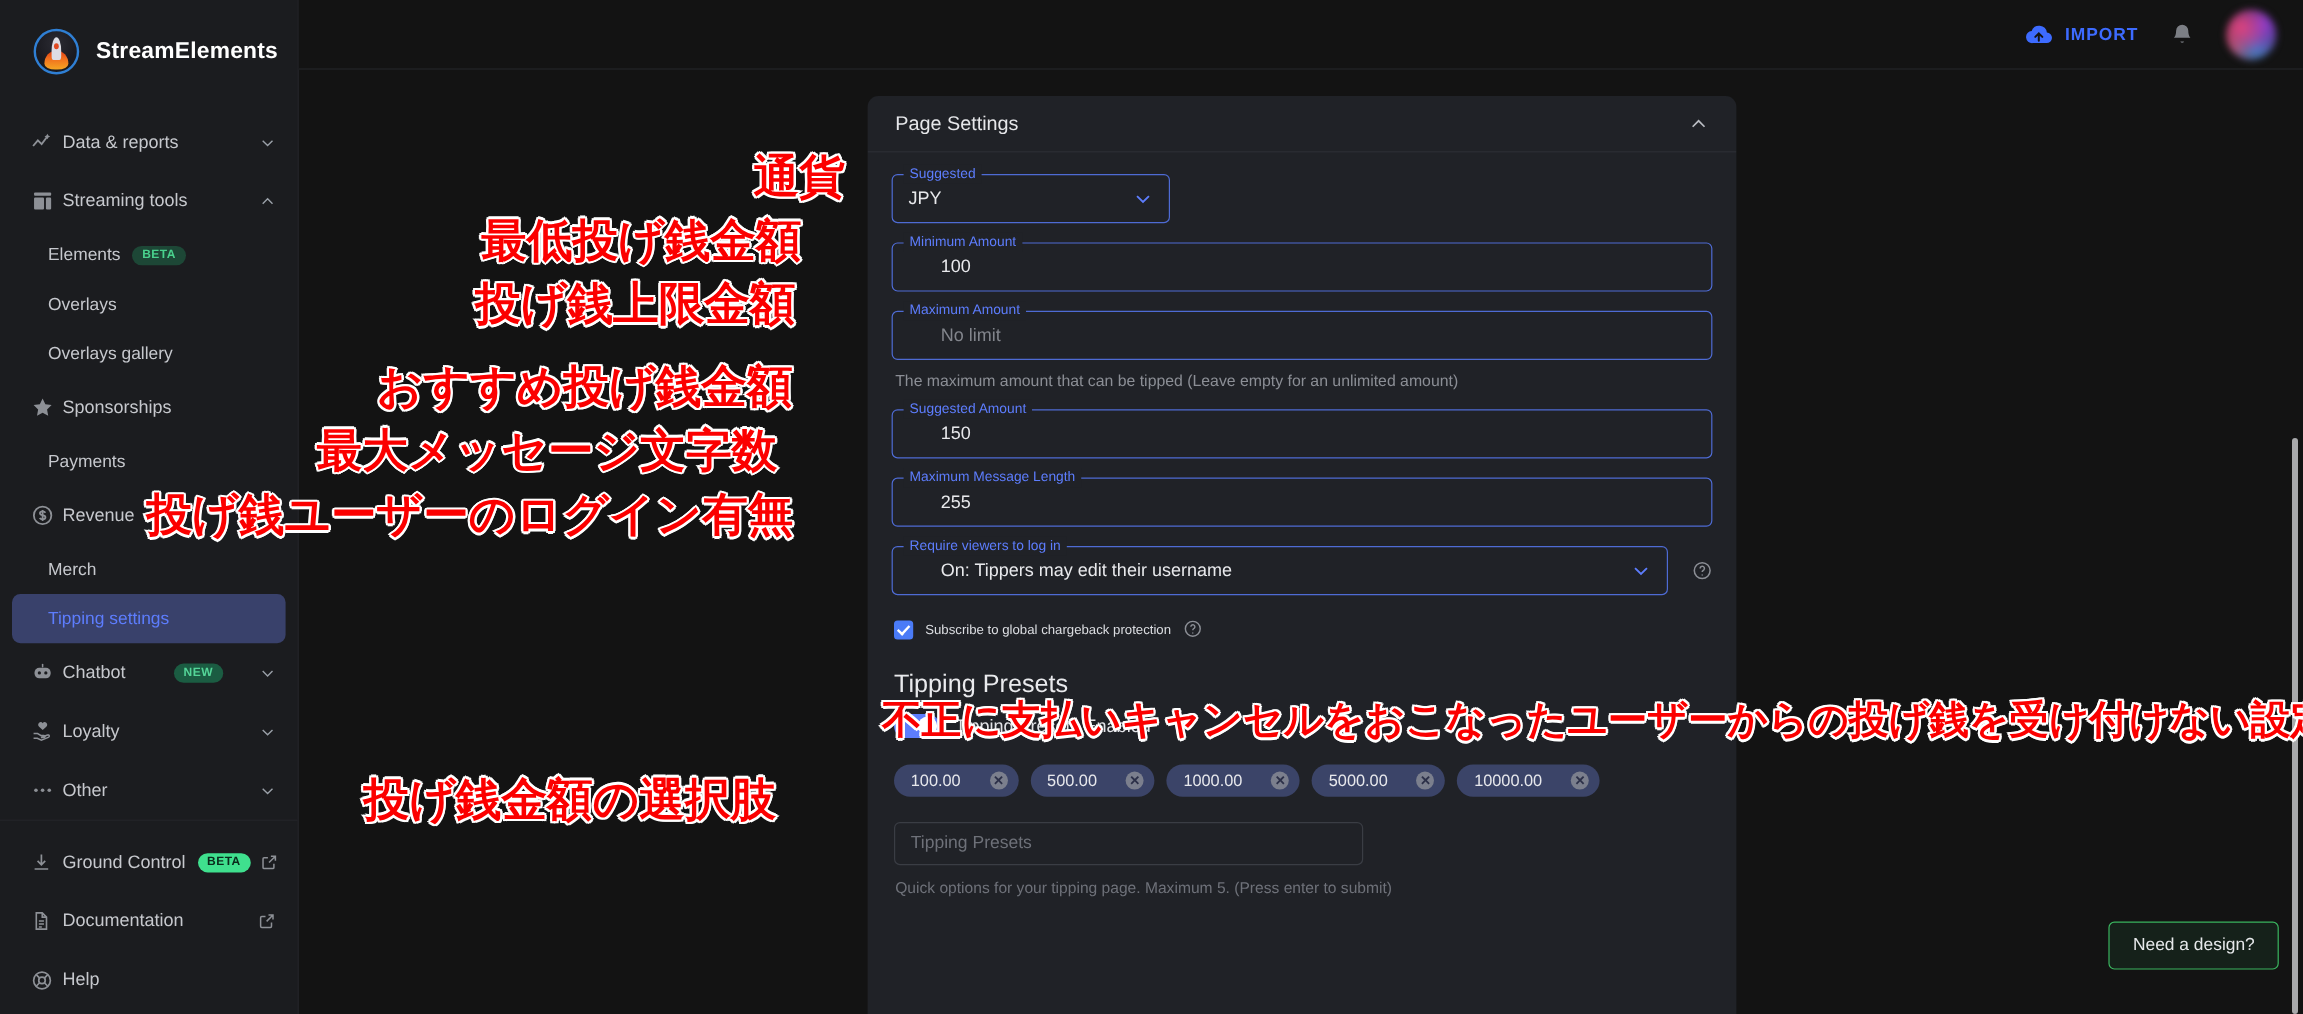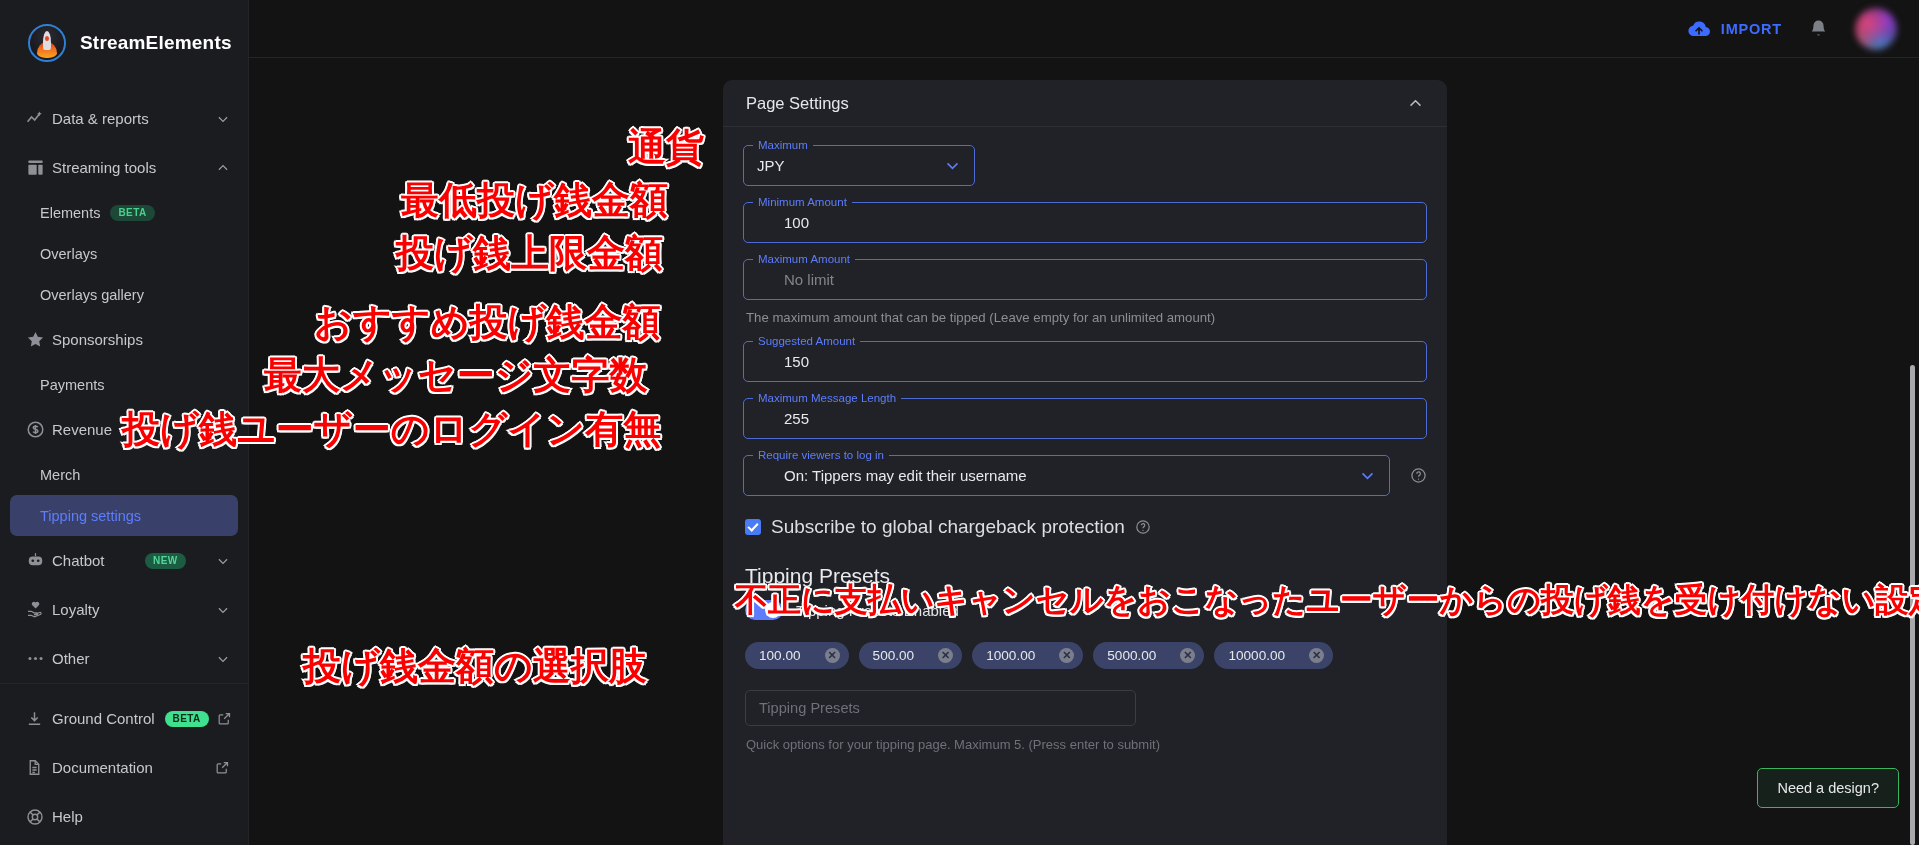--- a/index.html
+++ b/index.html
@@ -134,21 +134,21 @@
 
   .check-row { display: flex; align-items: center; gap: 10px; margin: 20px 0 0 2px; }
   .cbox {
     width: 16px; height: 16px; border-radius: 3px; background: #4a7bf7;
     position: relative; flex: none; cursor: pointer;
   }
   .cbox::after {
     content: ""; position: absolute; left: 5px; top: 2px; width: 4px; height: 8px;
     border: solid #fff; border-width: 0 2px 2px 0; transform: rotate(43deg);
   }
-  .check-label { color: #dcdee2; font-size: 19px; }
+  .check-label { color: #dcdee2; font-size: 11px; }
 
   h3.section { color: #e9eaed; font-size: 21px; font-weight: normal; margin: 26px 0 12px 2px; }
 
   .toggle-row { display: flex; align-items: center; gap: 13px; margin-left: 2px; }
   .toggle {
     width: 38px; height: 20px; border-radius: 10px; background: #5d7dfd;
     position: relative; flex: none; cursor: pointer;
   }
   .toggle::after {
     content: ""; position: absolute; right: 2px; top: 2px;
@@ -421,21 +421,21 @@
       <span class="chev">
         <svg width="17" height="17" viewBox="0 0 24 24" fill="none" stroke="currentColor" stroke-width="2">
             <path d="M5 15l7-7 7 7"></path>
           </svg>
       </span>
     </div>
 
     <div class="card-body">
 
       <div class="field field-select-narrow">
-        <span class="legend">Maximum</span>
+        <span class="legend">Suggested</span>
         <div class="box">
           <span>JPY</span>
           <span class="sel-chev">
             <svg width="17" height="17" viewBox="0 0 24 24" fill="none" stroke="currentColor" stroke-width="2.2">
                 <path d="M5 9l7 7 7-7"></path>
               </svg>
           </span>
         </div>
       </div>
 

